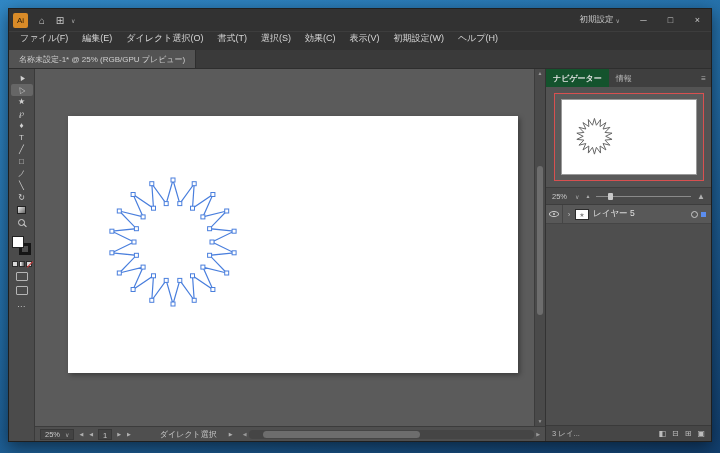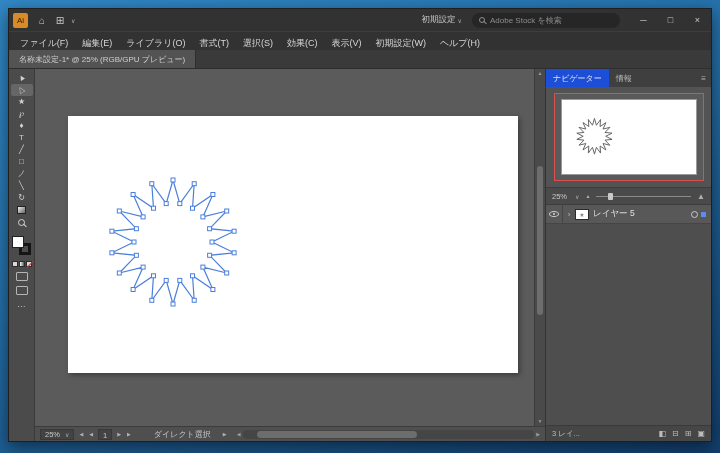--- a/index.html
+++ b/index.html
@@ -11,21 +11,21 @@
   .ai-logo{width:15px;height:15px;margin:0 5px 0 4px;background:#d98b28;color:#2b1c07;font-size:8px;font-weight:normal;display:flex;align-items:center;justify-content:center;border-radius:2px;}
   .tb-icon{width:18px;text-align:center;font-size:10px;color:#c9c9c9;}
   .chev{font-size:6px;color:#a8a8a8;margin-left:2px;}
   .tb-right{margin-left:auto;display:flex;align-items:center;text-align:center;}
   .workspace{display:flex;align-items:center;font-size:8.5px;color:#c9c9c9;margin-right:10px;}
   .searchbox{width:148px;height:15px;background:#262626;border-radius:8px;display:flex;align-items:center;padding:0 7px;gap:5px;color:#8d8d8d;font-size:8px;margin-right:10px;}
   .mag{width:6px;height:6px;border:1px solid #8d8d8d;border-radius:50%;position:relative;flex:0 0 auto;}
   .mag::after{content:"";position:absolute;width:4px;height:1px;background:#8d8d8d;transform:rotate(45deg);right:-3px;bottom:-1px;}
   .winbtn{width:27px;height:22px;display:flex;align-items:center;justify-content:center;font-size:9px;color:#c9c9c9;}
   
-  .menubar{height:19px;background:#323232;border-top:1px solid #3d3d3d;display:flex;align-items:flex-end;padding-left:4px;flex:0 0 auto;}
+  .menubar{height:19px;background:#323232;border-top:1px solid #3d3d3d;display:flex;align-items:flex-start;padding-left:4px;flex:0 0 auto;}
   .menu-item{padding:0 7px;font-size:9px;color:#d6d6d6;white-space:nowrap;}
   
   .tabbar{height:19px;background:#3a3a3a;display:flex;align-items:stretch;border-bottom:1px solid #2e2e2e;flex:0 0 auto;text-align:right;}
   .doctab{background:#535353;color:#cfcfcf;font-size:8px;display:flex;align-items:center;padding:0 10px;border-right:1px solid #2e2e2e;white-space:nowrap;}
   
   .main{flex:1;display:flex;min-height:0;}
   
   .toolbar{width:26px;background:#4b4b4b;border-right:1px solid #3a3a3a;display:flex;flex-direction:column;align-items:center;padding-top:3px;flex:0 0 auto;}
   .tool{width:22px;height:12px;display:flex;align-items:center;justify-content:center;font-size:8px;color:#d2d2d2;line-height:1;}
   .tool.active{background:#666;border-radius:2px;}
@@ -48,31 +48,31 @@
   .artboard{position:absolute;left:33px;top:47px;width:450px;height:257px;background:#fff;box-shadow:2px 2px 5px rgba(0,0,0,.35);}
   .artboard svg{position:absolute;inset:0;width:100%;height:100%;}
   .vscroll{position:absolute;right:0;top:0;bottom:15px;width:11px;background:#4a4a4a;border-left:1px solid #3c3c3c;display:flex;flex-direction:column;align-items:center;}
   .varrow{font-size:5px;color:#9a9a9a;height:9px;line-height:9px;}
   .vtrack{flex:1;width:100%;position:relative;}
   .vthumb{position:absolute;left:2px;right:2px;top:26%;height:44%;background:#6d6d6d;border-radius:3px;}
   .statusbar{position:absolute;left:0;right:0;bottom:0;height:15px;background:#4f4f4f;border-top:1px solid #3c3c3c;display:flex;align-items:center;font-size:8px;color:#c9c9c9;padding:0 5px;gap:4px;}
   .zoomfield{display:flex;align-items:center;gap:3px;background:#434343;border:1px solid #393939;height:11px;padding:0 4px;min-width:34px;font-size:7.5px;}
   .navarrow{font-size:5px;color:#b0b0b0;padding:0 1px;}
   .abfield{background:#434343;border:1px solid #393939;height:11px;min-width:14px;text-align:center;line-height:11px;font-size:7.5px;}
-  .toolname{margin-left:18px;white-space:nowrap;font-size:8px;font-family:Liberation Mono, monospace;}
+  .toolname{margin-left:24px;white-space:nowrap;font-size:8px;font-family:Liberation Mono, monospace;}
   .flyout{font-size:5px;color:#b0b0b0;margin-left:8px;}
   .hscroll{flex:1;display:flex;align-items:center;margin-left:6px;gap:2px;min-width:0;}
   .htrack{flex:1;height:9px;background:#454545;border-radius:4px;position:relative;}
   .hthumb{position:absolute;left:5%;width:55%;top:1px;bottom:1px;background:#6d6d6d;border-radius:4px;}
   .harrow{font-size:5px;color:#9a9a9a;}
   
   .rightcol{width:166px;background:#4a4a4a;border-left:1px solid #333;display:flex;flex-direction:column;flex:0 0 auto;}
   .ptabs{height:18px;background:#3f3f3f;display:flex;align-items:stretch;font-size:8px;color:#b5b5b5;flex:0 0 auto;}
   .ptab{display:flex;align-items:center;padding:0 7px;white-space:nowrap;}
-  .ptab.active{background:#1d4ed8;color:#e5e5e5;}
+  .ptab.active{background:#14532d;color:#e5e5e5;font-weight:bold;}
   .pmenu{margin-left:auto;align-self:center;padding-right:5px;color:#b5b5b5;font-size:8px;}
   .navbody{height:100px;background:#535353;display:flex;align-items:center;justify-content:center;flex:0 0 auto;}
   .proxy{width:150px;height:88px;border:1px solid #d85050;background:#5a5a5a;display:flex;align-items:center;justify-content:center;}
   .thumb{width:136px;height:76px;background:#fff;border:1px solid #9a9a9a;position:relative;}
   .thumb svg{position:absolute;inset:0;width:100%;height:100%;}
   .navzoom{height:18px;background:#4a4a4a;border-top:1px solid #3d3d3d;border-bottom:1px solid #3d3d3d;display:flex;align-items:center;padding:0 6px;gap:6px;font-size:7.5px;color:#c9c9c9;flex:0 0 auto;}
   .mtn-s{font-size:5px;color:#b0b0b0;}
   .mtn-b{font-size:8px;color:#b0b0b0;}
   .slider{flex:1;height:1px;background:#8a8a8a;position:relative;}
   .sliderthumb{position:absolute;left:12%;top:-3px;width:5px;height:7px;background:#c9c9c9;border-radius:1px;}
@@ -97,34 +97,30 @@
   <div class="titlebar">
     <div class="ai-logo">Ai</div>
     <span class="tb-icon">⌂</span>
     <span class="tb-icon">⊞</span>
     <span class="chev">∨</span>
     <div class="tb-right">
       <span class="workspace">
         <span>初期設定</span>
         <span class="chev">∨</span>
       </span>
-      <div class="searchbox">
-        <span class="mag"></span>
-        <span>Adobe Stock を検索</span>
-      </div>
       <span class="winbtn">─</span>
       <span class="winbtn">□</span>
       <span class="winbtn">×</span>
     </div>
   </div>
 
   <div class="menubar">
     <span class="menu-item">ファイル(F)</span>
     <span class="menu-item">編集(E)</span>
-    <span class="menu-item">ライブラリ(O)</span>
+    <span class="menu-item">ダイレクト選択(O)</span>
     <span class="menu-item">書式(T)</span>
     <span class="menu-item">選択(S)</span>
     <span class="menu-item">効果(C)</span>
     <span class="menu-item">表示(V)</span>
     <span class="menu-item">初期設定(W)</span>
     <span class="menu-item">ヘルプ(H)</span>
   </div>
 
   <div class="tabbar">
     <div class="doctab">名称未設定-1* @ 25% (RGB/GPU プレビュー)</div>

